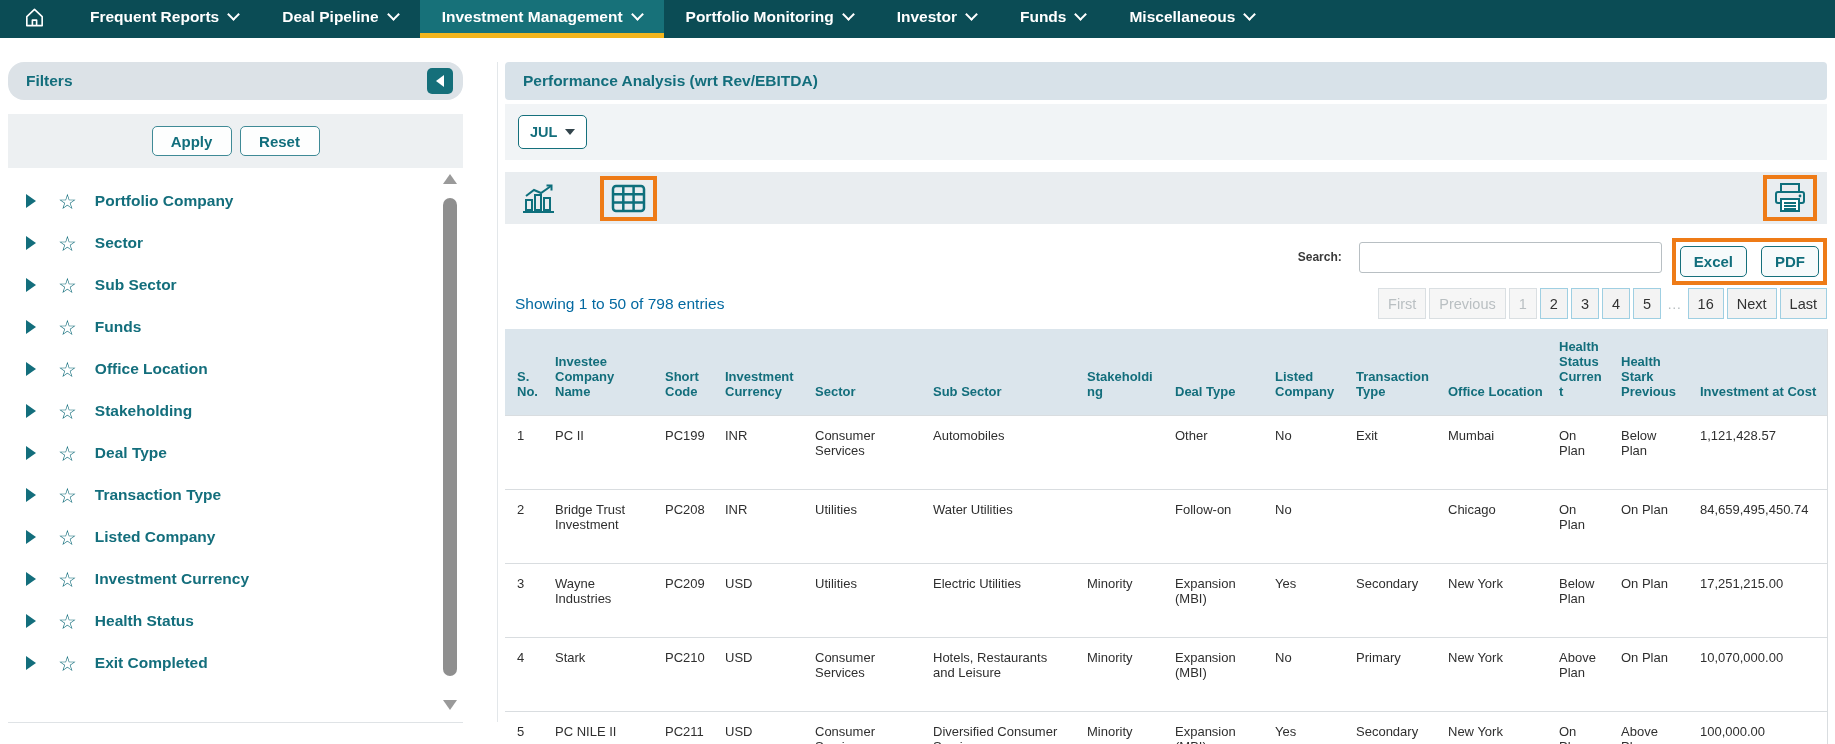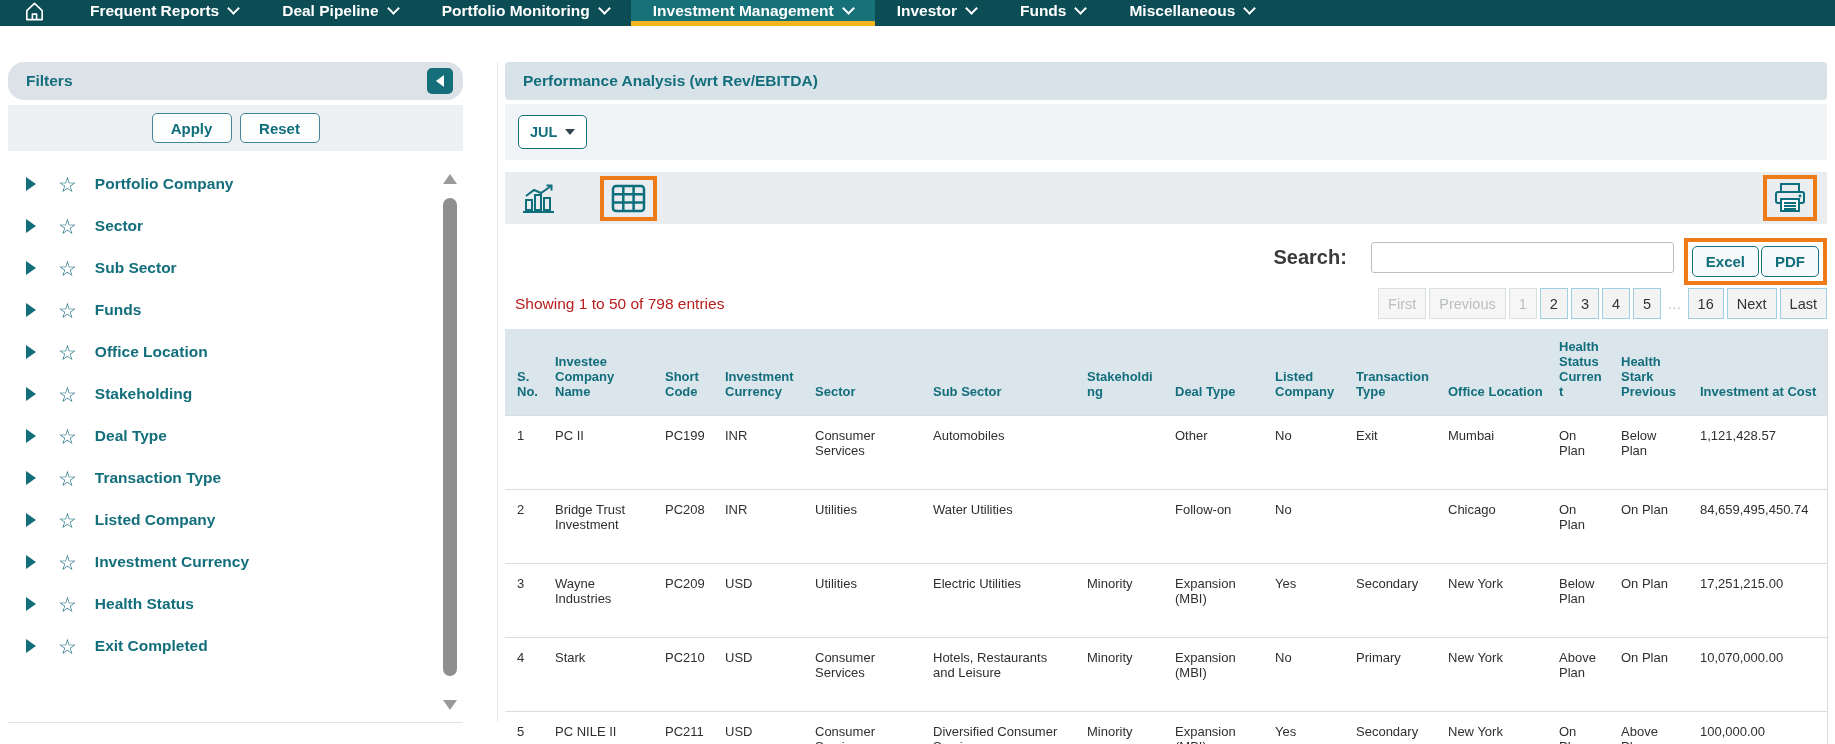--- a/index.html
+++ b/index.html
@@ -2,21 +2,21 @@
 <html><head>
 <meta charset="utf-8">
 <style>
   html,body{margin:0;padding:0;}
   body{
     width:1835px;height:744px;overflow:hidden;position:relative;
     background:#ffffff;font-family:"Liberation Sans",sans-serif;
   }
   
   .topnav{
-    position:absolute;left:0;top:0;width:1835px;height:26px;
+    position:absolute;left:0;top:0;width:1835px;height:38px;
     background:#0b4c55;display:flex;align-items:stretch;
   }
   .home-btn{width:68px;display:flex;align-items:center;justify-content:center;cursor:pointer;}
   .nav-items{display:flex;align-items:stretch;}
   .nav-item{
     display:flex;align-items:center;padding:0 22px;color:#fff;
     font-size:15.5px;font-weight:600;cursor:pointer;box-sizing:border-box;
     border-bottom:5px solid transparent;white-space:nowrap;
   }
   .nav-item.active{background:#177179;border-bottom-color:#f2b51d;}
@@ -34,21 +34,21 @@
     height:38px;background:#dce2e7;border-radius:16px;
     display:flex;align-items:center;padding:0 10px 0 18px;box-sizing:border-box;
   }
   .filters-title{color:#136e7c;font-weight:bold;font-size:15.5px;flex:1;}
   .collapse-btn{
     width:26px;height:26px;background:#156f7a;border:none;border-radius:5px;
     display:flex;align-items:center;justify-content:center;cursor:pointer;padding:0;
   }
   .tri-left{width:0;height:0;border-top:6px solid transparent;border-bottom:6px solid transparent;border-right:8px solid #fff;}
   .filters-actions{
-    margin-top:5px;height:46px;background:#edf0f2;
+    margin-top:14px;height:54px;background:#edf0f2;
     display:flex;align-items:center;justify-content:center;gap:8px;
   }
   .side-btn{
     min-width:80px;height:30px;background:#fdfefe;border:1.5px solid #3f8a96;
     border-radius:5px;color:#116e7c;font-weight:bold;font-size:15px;cursor:pointer;
     font-family:"Liberation Sans",sans-serif;
   }
   .filter-list{padding-top:12px;}
   .filter-item{display:flex;align-items:center;height:42px;padding-left:18px;cursor:pointer;}
   .tri-right{width:0;height:0;border-top:7px solid transparent;border-bottom:7px solid transparent;border-left:10px solid #136e7c;margin-right:22px;}
@@ -70,32 +70,32 @@
     color:#136e7c;font-weight:bold;font-size:14.5px;display:flex;align-items:center;gap:8px;cursor:pointer;
     font-family:"Liberation Sans",sans-serif;
   }
   .caret-down{width:0;height:0;border-left:5px solid transparent;border-right:5px solid transparent;border-top:6px solid #33454c;}
   .icons-row{height:52px;background:#e9edf0;display:flex;align-items:center;padding:0 10px 0 16px;margin-bottom:14px;}
   .icon-btn{display:flex;align-items:center;justify-content:center;cursor:pointer;}
   .hl-box{border:4px solid #ee7b17;display:flex;align-items:center;justify-content:center;padding:4px 7px;}
   .hl-print{margin-left:auto;padding:2px 5px;}
   .chart-gap{margin-right:42px;}
   .search-row{height:38px;display:flex;align-items:center;justify-content:flex-end;margin-bottom:12px;}
-  .search-label{font-weight:bold;font-size:20px;color:#3a3a3a;margin-right:24px;}
+  .search-label{font-weight:bold;font-size:12px;color:#3a3a3a;margin-right:17px;}
   .search-input{
     width:303px;height:31px;border:1px solid #b8bfc3;border-radius:3px;box-sizing:border-box;
     padding:0 8px;font-size:14px;font-family:"Liberation Sans",sans-serif;
   }
-  .export-box{border:4px solid #ee7b17;display:flex;gap:2px;padding:4px;margin-left:10px;margin-top:8px;}
+  .export-box{border:4px solid #ee7b17;display:flex;gap:14px;padding:4px;margin-left:10px;margin-top:8px;}
   .export-btn{
     height:31px;padding:0 13px;background:#f6fafb;border:1.5px solid #15707c;border-radius:5px;
     color:#116e7c;font-weight:bold;font-size:15px;cursor:pointer;font-family:"Liberation Sans",sans-serif;
   }
   .info-row{display:flex;align-items:center;justify-content:space-between;margin-bottom:10px;}
-  .showing{font-size:15.5px;color:#b91c1c;padding-left:10px;}
+  .showing{font-size:15.5px;color:#0369a1;padding-left:10px;}
   .pagination{display:flex;gap:3px;align-items:center;}
   .page-btn{
     min-width:28px;padding:4px 9px;height:31px;background:#f3f3f3;border:1px solid #9fcfe2;
     color:#323232;font-size:14.5px;cursor:pointer;box-sizing:border-box;font-family:"Liberation Sans",sans-serif;
   }
   .page-btn.disabled{color:#b9bfc2;border-color:#dadfe2;background:#f6f6f6;cursor:default;}
   .page-btn.ellipsis{border:none;background:transparent;color:#b9bfc2;padding:0 3px;min-width:14px;}
   
   table.grid{width:1322px;border-collapse:collapse;table-layout:fixed;border-right:1px solid #d9dde0;}
   table.grid th{
@@ -123,26 +123,26 @@
   </div>
   <nav class="nav-items">
       <div class="nav-item">
         <span>Frequent Reports</span>
         <span class="chev"></span>
       </div>
       <div class="nav-item">
         <span>Deal Pipeline</span>
         <span class="chev"></span>
       </div>
-      <div class="nav-item">
-        <span>Portfolio Monitoring</span>
-        <span class="chev"></span>
-      </div>
       <div class="nav-item active">
         <span>Investment Management</span>
+        <span class="chev"></span>
+      </div>
+      <div class="nav-item">
+        <span>Portfolio Monitoring</span>
         <span class="chev"></span>
       </div>
       <div class="nav-item">
         <span>Investor</span>
         <span class="chev"></span>
       </div>
       <div class="nav-item">
         <span>Funds</span>
         <span class="chev"></span>
       </div>

